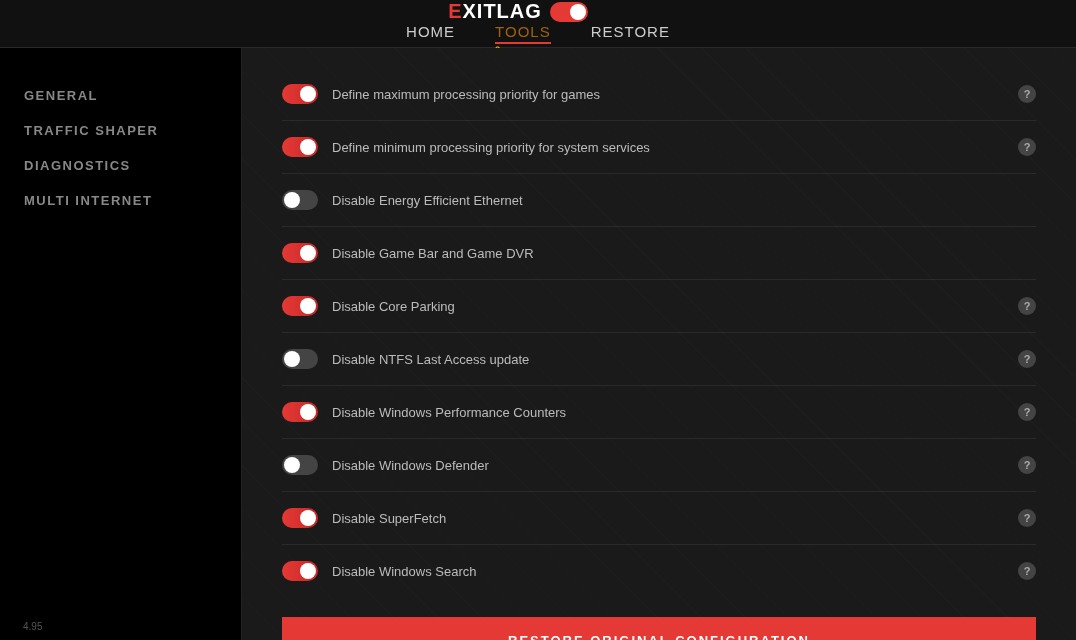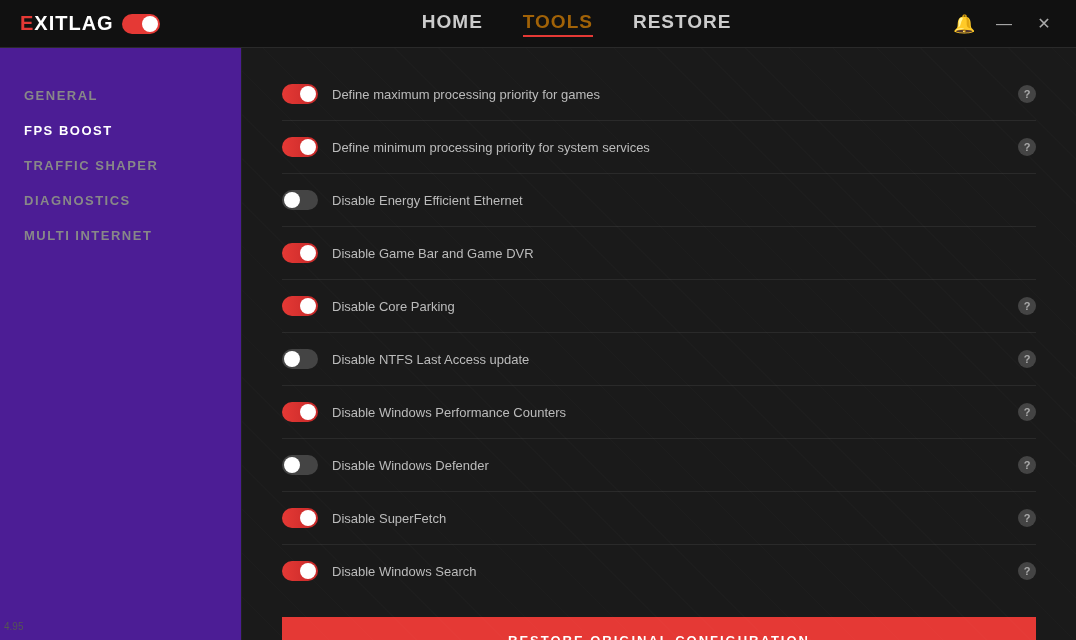--- a/index.html
+++ b/index.html
@@ -15,20 +15,21 @@
     }
 
     
     .titlebar {
       height: 48px;
       background: #111;
       display: flex;
       align-items: center;
       padding: 0 20px;
       border-bottom: 1px solid #2a2a2a;
+      flex-direction: column;
     }
 
     .logo {
       display: flex;
       align-items: center;
       gap: 8px;
       margin-right: 40px;
     }
 
     .logo-text {
@@ -65,22 +66,22 @@
 
     .nav {
       display: flex;
       gap: 40px;
       flex: 1;
       justify-content: center;
     }
 
     .nav-item {
       color: #aaa;
-      font-size: 19px;
-      font-weight: 700;
+      font-size: 15px;
+      font-weight: 400;
       letter-spacing: 1px;
       cursor: pointer;
       text-decoration: none;
     }
 
     .nav-item.active {
       color: #a16207;
       border-bottom: 2px solid #e53935;
       padding-bottom: 2px;
     }
@@ -113,21 +114,21 @@
 
     
     .main {
       display: flex;
       height: calc(640px - 48px);
     }
 
     
     .sidebar {
       width: 242px;
-      background: #4c1d95;
+      background: #000000;
       padding: 30px 20px;
       border-right: 1px solid #222;
     }
 
     .sidebar-item {
       color: #888;
       font-size: 13px;
       font-weight: 600;
       letter-spacing: 1.5px;
       padding: 10px 4px;
@@ -236,21 +237,21 @@
       font-weight: 700;
       letter-spacing: 2px;
       cursor: pointer;
       margin-top: 20px;
       text-transform: uppercase;
     }
 
     .version {
       position: absolute;
       bottom: 8px;
-      left: 4px;
+      left: 23px;
       font-size: 10px;
       color: #555;
     }
 
     
     .content::before {
       content: '';
       position: absolute;
       top: 0; left: 0; right: 0; bottom: 0;
       background-image: 
@@ -285,21 +286,20 @@
     <span class="bell-icon">🔔</span>
     <button class="titlebar-btn">—</button>
     <button class="titlebar-btn">✕</button>
   </div>
 </div>
 
 <div class="main">
 
   <div class="sidebar">
     <div class="sidebar-item">GENERAL</div>
-    <div class="sidebar-item active">FPS BOOST</div>
     <div class="sidebar-item">TRAFFIC SHAPER</div>
     <div class="sidebar-item">DIAGNOSTICS</div>
     <div class="sidebar-item">MULTI INTERNET</div>
   </div>
 
   <div class="content">
     <div class="settings-list">
 
       <div class="setting-row">
         <div class="toggle on"></div>

